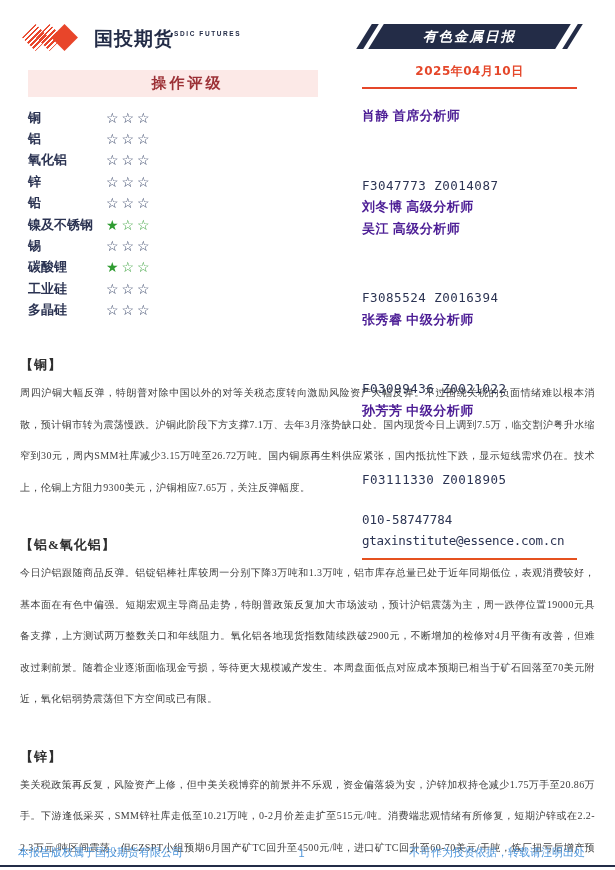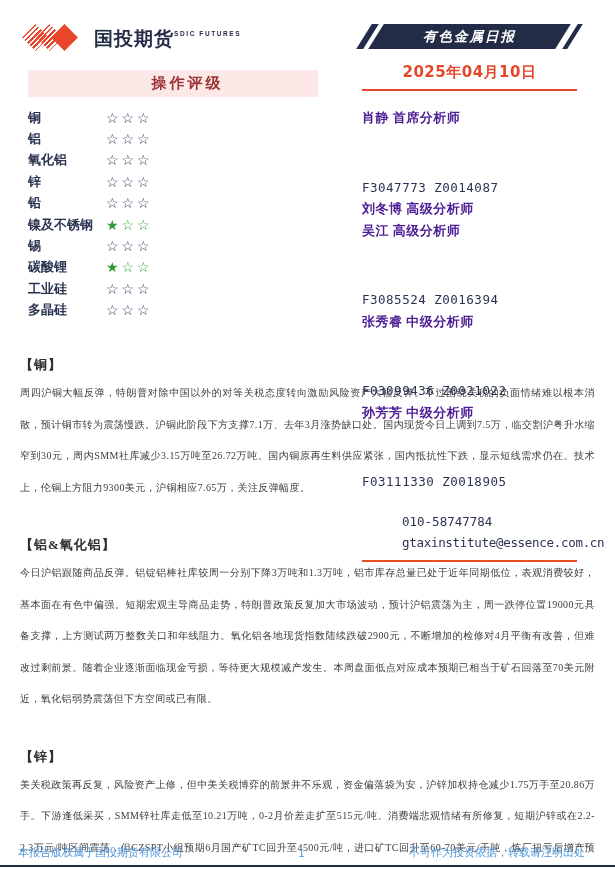--- a/index.html
+++ b/index.html
@@ -42,35 +42,34 @@
   .banner { position:relative; height:25px; margin-bottom:14px; }
   .banner .seg { position:absolute; top:0; bottom:0; background:#232c47; transform:skewX(-32deg); }
   .banner .seg-l { left:2px; width:7px; }
   .banner .seg-m { left:14px; right:14px; }
   .banner .seg-r { right:2px; width:5px; }
   .banner .label {
     position:absolute; inset:0; display:flex; align-items:center; justify-content:center;
     color:#ffffff; font-size:13.5px; font-weight:bold; letter-spacing:2px; font-style:italic;
   }
   .date-line {
-    text-align:center; color:#e5472a; font-weight:bold; font-size:15px;
+    text-align:center; color:#e5472a; font-weight:bold; font-size:12px;
     padding-bottom:7px; border-bottom:2px solid #e5472a; letter-spacing:0.5px;
     font-family:"DejaVu Sans","Liberation Sans",sans-serif;
   }
 
   
   .analysts { margin-top:16px; }
   .analyst-name { font-size:13px; color:#4c1d95; font-weight:bold; height:21.5px; line-height:21.5px; letter-spacing:0.5px; }
   .analyst-creds { font-size:12.5px; color:#2b3352; height:21.5px; line-height:21.5px;
     font-family:"DejaVu Sans Mono","Liberation Mono",monospace; letter-spacing:0.5px;margin-top:48px; }
   .contact { margin-top:18px; }
   .contact-phone, .contact-email {
     font-size:12.5px; color:#2b3352; height:21.5px; line-height:21.5px;
     font-family:"DejaVu Sans Mono","Liberation Mono",monospace;
-    margin-left:40px;
   }
   .contact-email { letter-spacing:-0.3px; }
   .right-rule { border-bottom:2px solid #e5511f; margin-top:6px; }
 
   
   .content { padding:0 20px 0 20px; }
   .section { margin-top:33px; }
   .section:first-child { margin-top:4px; }
   .section-heading { font-size:13px; font-weight:bold; color:#2f2f2f; letter-spacing:1px; }
   .section-body {

